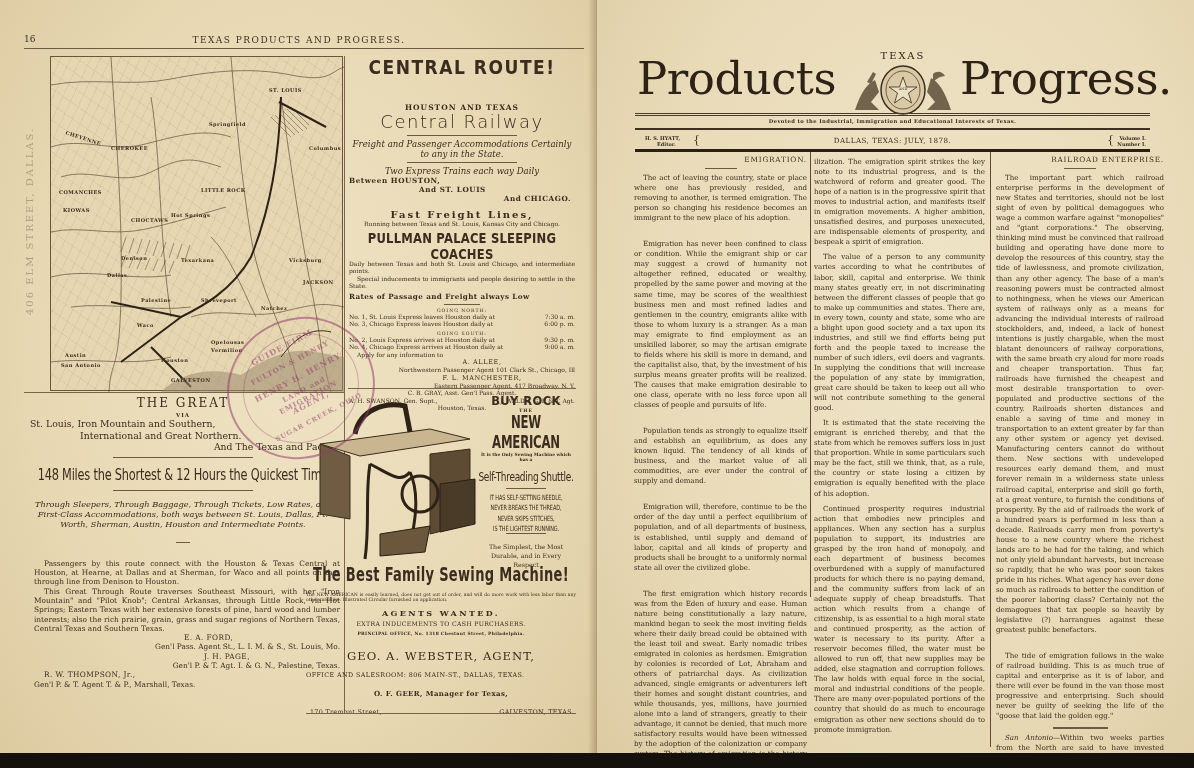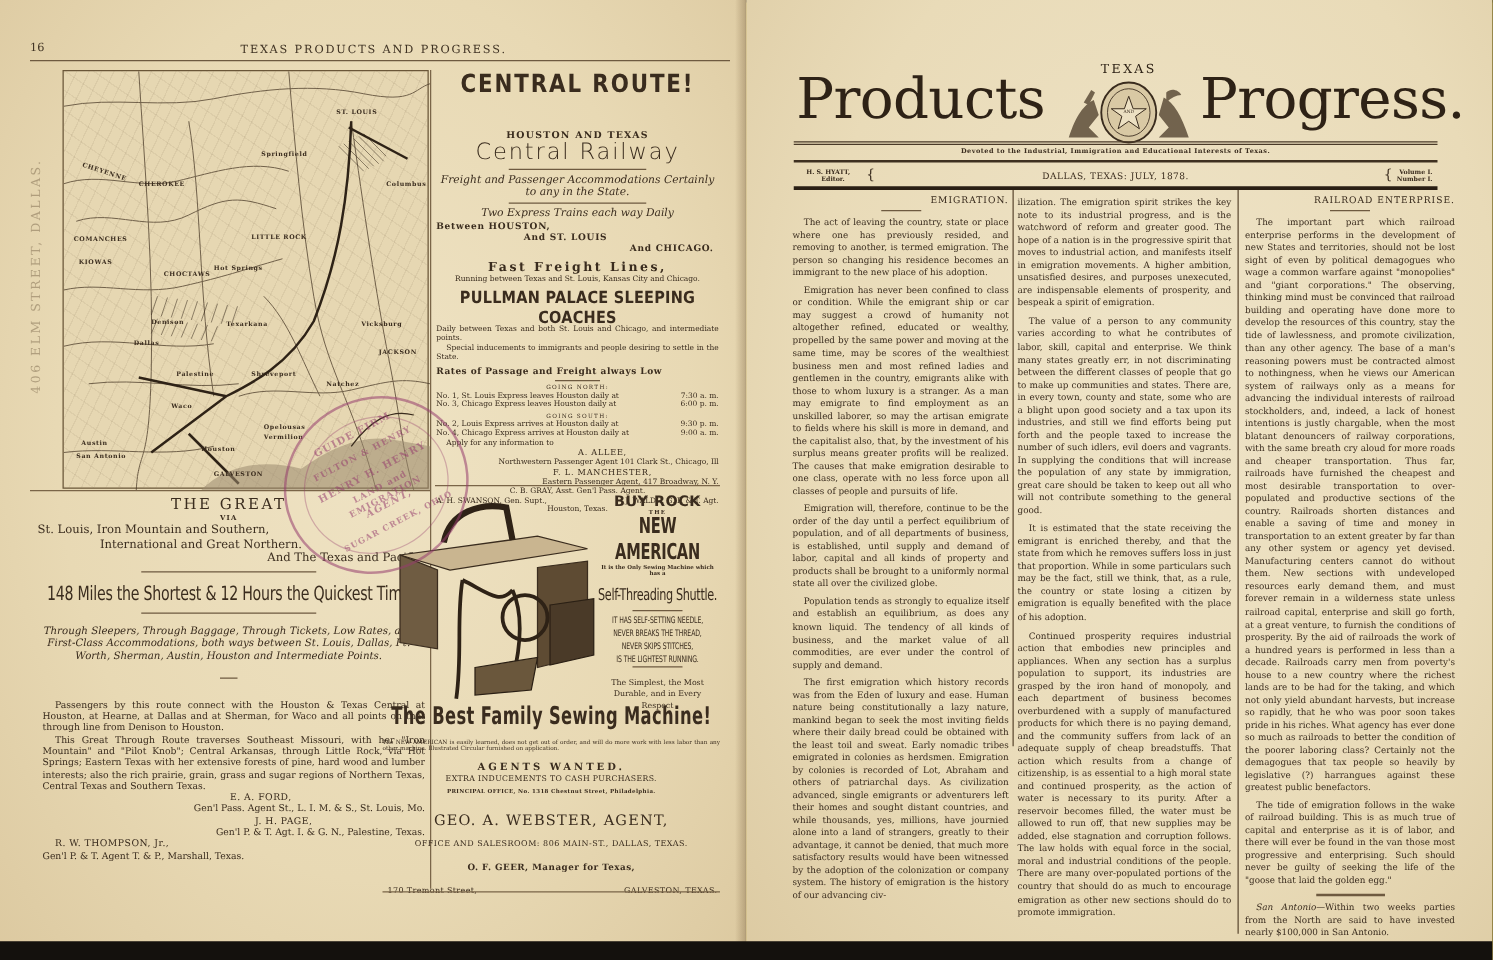--- a/index.html
+++ b/index.html
@@ -1,19 +1,19 @@
 <!DOCTYPE html>
 <html><head>
   <meta charset="utf-8">
   <style>
     * { box-sizing: border-box; margin: 0; padding: 0; }
     html, body { width: 1194px; height: 768px; overflow: hidden; background: #1a1612; }
     body { position: relative; font-family: "DejaVu Serif", serif; color: #3a2c1e; }
 
-    .spread { position: absolute; left: 0; top: 0; width: 1194px; height: 768px; background: #fde047; }
+    .spread { position: absolute; left: 0; top: 0; width: 1194px; height: 768px; background: #fca5a5; border-radius: 18px; }
 
     .page { position: absolute; top: 0; height: 768px; overflow: hidden;
       background: radial-gradient(ellipse at 50% 45%, #efe3c4 0%, #e8d9b4 60%, #dcc9a0 100%); }
     .page.left { left: 0; width: 597px; }
     .page.right { left: 597px; width: 597px;
       background: radial-gradient(ellipse at 55% 40%, #efe4c8 0%, #e9dbb8 60%, #dccaa2 100%); }
     .gutter { position: absolute; left: 588px; top: 0; width: 18px; height: 768px;
       background: linear-gradient(90deg, rgba(120,95,60,0) 0%, rgba(120,95,60,0.35) 45%, rgba(90,70,45,0.45) 50%, rgba(120,95,60,0.3) 55%, rgba(120,95,60,0) 100%); }
 
     .bottom-bar { position: absolute; left: 0; top: 753px; width: 1194px; height: 15px; background: #14110d; }
@@ -94,21 +94,21 @@
     .sew-self { font-family: "DejaVu Sans Condensed", "DejaVu Sans", sans-serif; font-size: 10px; transform: scaleY(1.3); margin-top: 8px; letter-spacing: -0.3px; }
     .sew-caps { font-family: "DejaVu Sans Condensed", "DejaVu Sans", sans-serif; font-size: 5.5px; line-height: 8px; margin-top: 8px; letter-spacing: -0.1px; transform: scaleY(1.3); }
     .sew-simple { font-size: 6.3px; line-height: 9px; margin-top: 8px; }
     .sew-best { position: absolute; left: 0; top: 172px; width: 270px; font-family: "DejaVu Sans Condensed", "DejaVu Sans", sans-serif;
       font-weight: bold; font-size: 14.5px; text-align: center; transform: scaleY(1.35); letter-spacing: 0.3px; }
     .sew-desc { position: absolute; left: 0; top: 198px; width: 270px; font-size: 4.6px; line-height: 5.2px; text-align: justify; }
     .sew-agents { position: absolute; left: 0; top: 214px; width: 270px; text-align: center; font-family: "DejaVu Serif", serif; font-weight: bold; font-size: 8px; letter-spacing: 2.4px; }
     .sew-extra { position: absolute; left: 0; top: 226px; width: 270px; text-align: center; font-size: 6.2px; letter-spacing: 0.3px; }
     .sew-office { position: absolute; left: 0; top: 237px; width: 270px; text-align: center; font-size: 4.4px; font-weight: bold; letter-spacing: 0.3px; }
     .sew-webster { position: absolute; left: 0; top: 255px; width: 270px; text-align: center; font-size: 11.6px; letter-spacing: 1px; }
-    .sew-sales { position: absolute; left: 0; top: 277px; width: 270px; text-align: center; font-size: 6.4px; letter-spacing: 0.4px; }
+    .sew-sales { position: absolute; left: 0; top: 277px; width: 270px; font-size: 6.4px; letter-spacing: 0.4px; }
     .sew-geer { position: absolute; left: 0; top: 295px; width: 270px; text-align: center; font-size: 7px; font-weight: bold; letter-spacing: 0.4px; }
     .sew-foot { position: absolute; left: 4px; top: 314px; width: 264px; display: flex; justify-content: space-between; font-size: 6.4px; letter-spacing: 0.3px; }
 
     .stamp { position: absolute; left: 226px; top: 318px; width: 150px; height: 140px; border-radius: 50%;
       border: 2px solid rgba(150,60,110,0.55); transform: rotate(-28deg); }
     .stamp-inner { position: absolute; left: 14px; top: 14px; width: 118px; height: 108px; border-radius: 50%; border: 1px solid rgba(150,60,110,0.35); }
     .stamp-text { position: absolute; left: 20px; width: 110px; text-align: center; color: rgba(150,60,110,0.55);
       font-size: 8px; letter-spacing: 1px; font-weight: bold; }
 
     
@@ -127,21 +127,21 @@
     .dl-editor { position: absolute; left: 10px; top: 3px; font-size: 5px; font-weight: bold; line-height: 6px; }
     .dl-editor .ed-role { padding-left: 12px; }
     .dl-brace { position: absolute; left: 58px; top: 2px; font-size: 11px; line-height: 11px; font-weight: 200; }
     .dl-date { position: absolute; left: 0; width: 515px; top: 4px; text-align: center; font-size: 7.2px; letter-spacing: 0.4px; }
     .dl-vol { position: absolute; right: 4px; top: 3px; font-size: 5px; font-weight: bold; line-height: 6px; text-align: right; }
     .dl-vbrace { position: absolute; right: 36px; top: 2px; font-size: 11px; line-height: 11px; }
     .mh-rule3 { position: absolute; left: 635px; top: 149px; width: 515px; height: 3px; background: #2a1f14; }
 
     .col { position: absolute; top: 155px; font-size: 7.05px; line-height: 10.05px; color: #3a2c1e; text-align: justify; hyphens: manual; }
     .col p { text-indent: 9px; }
-    .col p + p { margin-top: 4px; }
+    .col p + p { margin-top: 16px; }
     .col .gap { margin-top: 5px; }
     .col-a { left: 634px; width: 173px; }
     .col-b { left: 814px; width: 171px; top: 157px; }
     .col-c { left: 996px; width: 168px; }
     .col-head { text-align: right; font-size: 7.3px; letter-spacing: 0.8px; text-indent: 0 !important; }
     .col-head-rule { width: 32px; height: 1px; background: #6e5a40; margin: 3px auto 4px; }
     .vrule { position: absolute; top: 152px; width: 1px; background: #5e4b33; }
     .ital { font-style: italic; }
     .end-rule { width: 55px; height: 2px; border-top: 1px solid #6e5a40; border-bottom: 1px solid #6e5a40; margin: 5px auto 4px; }
   </style>
@@ -394,22 +394,22 @@
   <div class="mh-rule3"></div>
 
   <div class="vrule" style="left:810px;height:445px;"></div>
   <div class="vrule" style="left:990px;height:595px;"></div>
 
   <div class="col col-a">
     <p class="col-head">EMIGRATION.</p>
     <div class="col-head-rule"></div>
     <p>The act of leaving the country, state or place where one has previously resided, and removing to another, is termed emigration. The person so changing his residence becomes an immigrant to the new place of his adoption.</p>
     <p>Emigration has never been confined to class or condition. While the emigrant ship or car may suggest a crowd of humanity not altogether refined, educated or wealthy, propelled by the same power and moving at the same time, may be scores of the wealthiest business men and most refined ladies and gentlemen in the country, emigrants alike with those to whom luxury is a stranger. As a man may emigrate to find employment as an unskilled laborer, so may the artisan emigrate to fields where his skill is more in demand, and the capitalist also, that, by the investment of his surplus means greater profits will be realized. The causes that make emigration desirable to one class, operate with no less force upon all classes of people and pursuits of life.</p>
+    <p>Population tends as strongly to equalize itself and establish an equilibrium, as does any known liquid. The tendency of all kinds of business, and the market value of all commodities, are ever under the control of supply and demand.</p>
     <p>Emigration will, therefore, continue to be the order of the day until a perfect equilibrium of population, and of all departments of business, is established, until supply and demand of labor, capital and all kinds of property and products shall be brought to a uniformly normal state all over the civilized globe.</p>
-    <p>Population tends as strongly to equalize itself and establish an equilibrium, as does any known liquid. The tendency of all kinds of business, and the market value of all commodities, are ever under the control of supply and demand.</p>
     <p>The first emigration which history records was from the Eden of luxury and ease. Human nature being constitutionally a lazy nature, mankind began to seek the most inviting fields where their daily bread could be obtained with the least toil and sweat. Early nomadic tribes emigrated in colonies as herdsmen. Emigration by colonies is recorded of Lot, Abraham and others of patriarchal days. As civilization advanced, single emigrants or adventurers left their homes and sought distant countries, and while thousands, yes, millions, have journied alone into a land of strangers, greatly to their advantage, it cannot be denied, that much more satisfactory results would have been witnessed by the adoption of the colonization or company system. The history of emigration is the history of our advancing civ-</p>
   </div>
 
   <div class="col col-b">
     <p style="text-indent:0;">ilization. The emigration spirit strikes the key note to its industrial progress, and is the watchword of reform and greater good. The hope of a nation is in the progressive spirit that moves to industrial action, and manifests itself in emigration movements. A higher ambition, unsatisfied desires, and purposes unexecuted, are indispensable elements of prosperity, and bespeak a spirit of emigration.</p>
     <p class="gap">The value of a person to any community varies according to what he contributes of labor, skill, capital and enterprise. We think many states greatly err, in not discriminating between the different classes of people that go to make up communities and states. There are, in every town, county and state, some who are a blight upon good society and a tax upon its industries, and still we find efforts being put forth and the people taxed to increase the number of such idlers, evil doers and vagrants. In supplying the conditions that will increase the population of any state by immigration, great care should be taken to keep out all who will not contribute something to the general good.</p>
     <p class="gap">It is estimated that the state receiving the emigrant is enriched thereby, and that the state from which he removes suffers loss in just that proportion. While in some particulars such may be the fact, still we think, that, as a rule, the country or state losing a citizen by emigration is equally benefited with the place of his adoption.</p>
     <p class="gap">Continued prosperity requires industrial action that embodies new principles and appliances. When any section has a surplus population to support, its industries are grasped by the iron hand of monopoly, and each department of business becomes overburdened with a supply of manufactured products for which there is no paying demand, and the community suffers from lack of an adequate supply of cheap breadstuffs. That action which results from a change of citizenship, is as essential to a high moral state and continued prosperity, as the action of water is necessary to its purity. After a reservoir becomes filled, the water must be allowed to run off, that new supplies may be added, else stagnation and corruption follows. The law holds with equal force in the social, moral and industrial conditions of the people. There are many over-populated portions of the country that should do as much to encourage emigration as other new sections should do to promote immigration.</p>
   </div>
 

